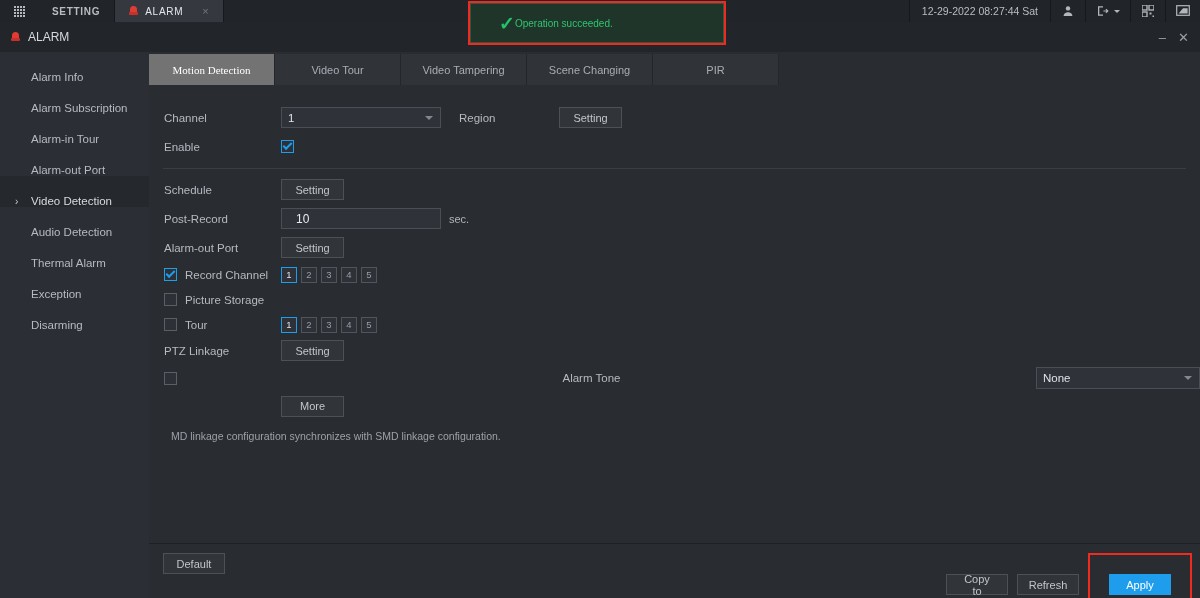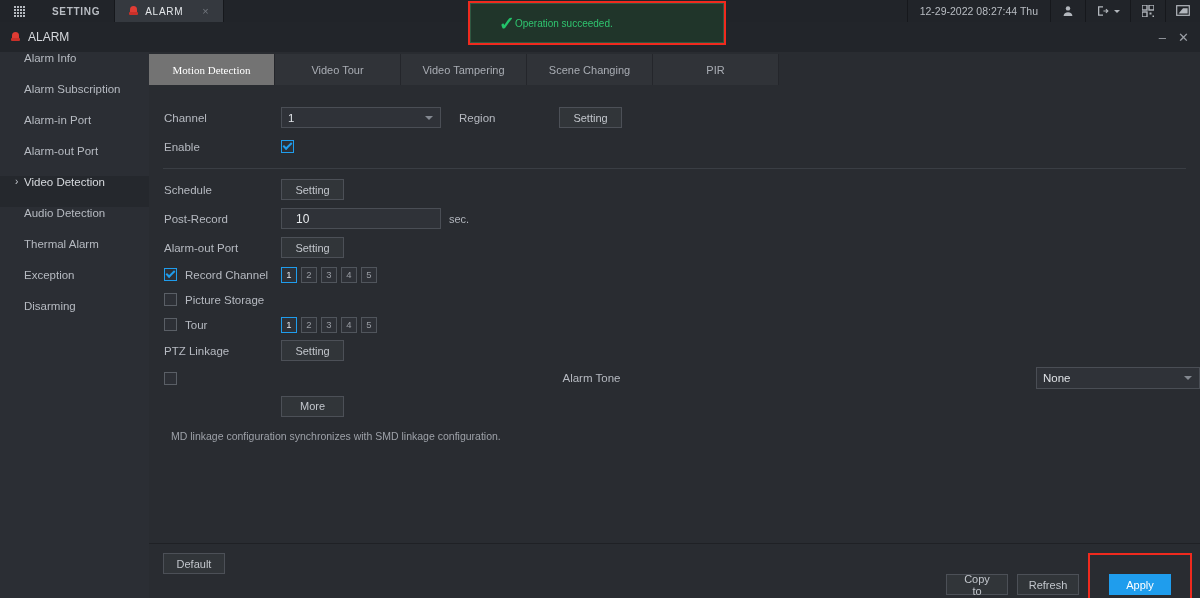--- a/index.html
+++ b/index.html
@@ -181,24 +181,24 @@
     position: absolute;
     top: 52px; left: 0;
     width: 149px;
     height: 546px;
     background: #2b2e34;
     border-right: 1px solid #1b1d21;
   }
   .side-item {
     height: 31px;
     display: flex;
-    align-items: flex-start;
+    align-items: flex-end;
     font-size: 11.5px;
     color: #b6bac1;
-    padding-left: 24px;
+    padding-left: 31px;
     position: relative;
     cursor: default;
   }
   .side-item.selected {
     background: #25282d;
     color: #d7dade;
   }
   .side-chevron {
     position: absolute;
     left: 15px;
@@ -455,21 +455,21 @@
     </div>
     <div class="tab-item setting">
       <span>SETTING</span>
     </div>
     <div class="tab-item active">
       <span class="alarm-siren"></span>
       <span>ALARM</span>
       <span class="tab-close">×</span>
     </div>
     <div class="topbar-spacer"></div>
-    <div class="clock">12-29-2022 08:27:44 Thu</div>
+    <div class="clock">12-29-2022 08:27:44 Sat</div>
     <div class="tb-icon">
       <svg width="12" height="12" viewBox="0 0 12 12">
           <circle cx="6" cy="3.4" r="2.2" fill="#b3b7bd"></circle>
           <path d="M1.6 11c0-2.4 2-3.8 4.4-3.8S10.4 8.6 10.4 11z" fill="#b3b7bd"></path>
         </svg>
     </div>
     <div class="tb-icon wide">
       <svg width="13" height="12" viewBox="0 0 13 12">
           <path d="M1 1.2h5v1.3H2.3v7h3.7v1.3H1z" fill="#b3b7bd"></path>
           <path d="M6.4 6h4.4M8.9 4.1L10.9 6 8.9 7.9" stroke="#b3b7bd" stroke-width="1.1" fill="none"></path>
@@ -512,21 +512,21 @@
   </div>
 
   <div class="sidebar">
     <div class="side-item">
       <span>Alarm Info</span>
     </div>
     <div class="side-item">
       <span>Alarm Subscription</span>
     </div>
     <div class="side-item">
-      <span>Alarm-in Port</span>
+      <span>Alarm-in Tour</span>
     </div>
     <div class="side-item">
       <span>Alarm-out Port</span>
     </div>
     <div class="side-item selected">
       <span class="side-chevron">›</span>
       <span>Video Detection</span>
     </div>
     <div class="side-item">
       <span>Audio Detection</span>

